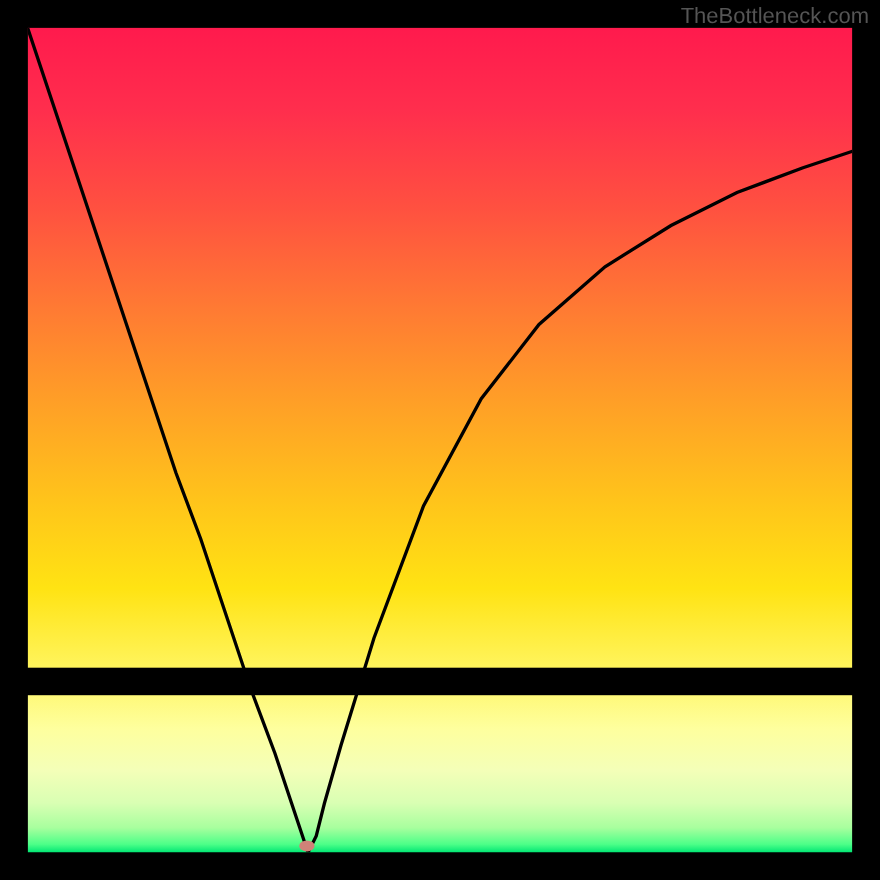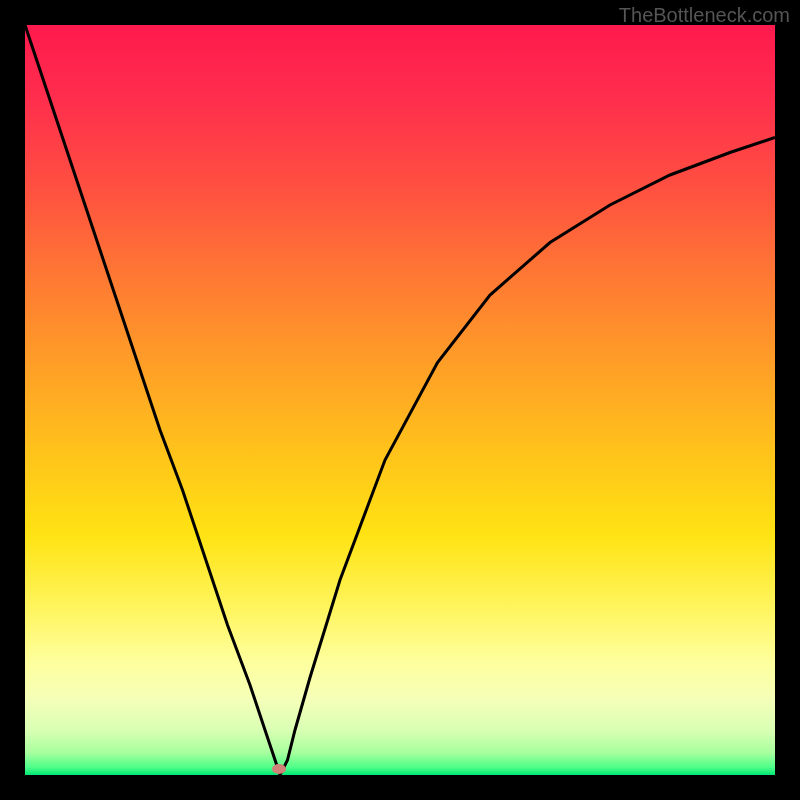--- a/index.html
+++ b/index.html
@@ -17,21 +17,21 @@
     right: 10px;
     color: #555;
     font-size: 20px;
     z-index: 10;
   }
   .frame {
     position: absolute;
     left: 0;
     top: 0;
     width: 800px;
-    height: 800px;
+    height: 632px;
     box-sizing: border-box;
   }
   .plot-inner {
     position: absolute;
     left: 25px;
     top: 25px;
     width: 750px;
     height: 750px;
     overflow: hidden;
   }

